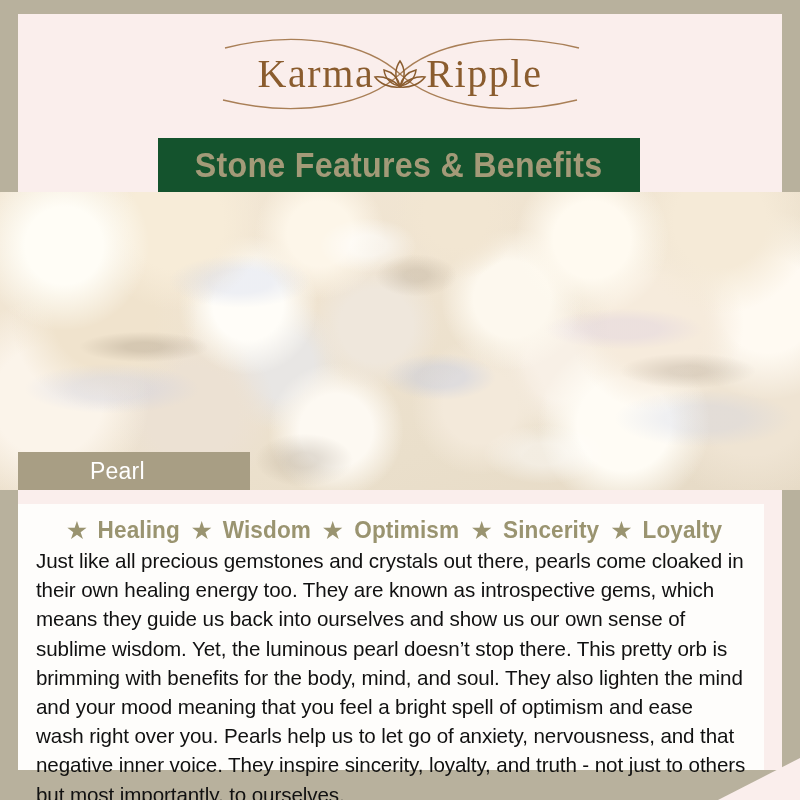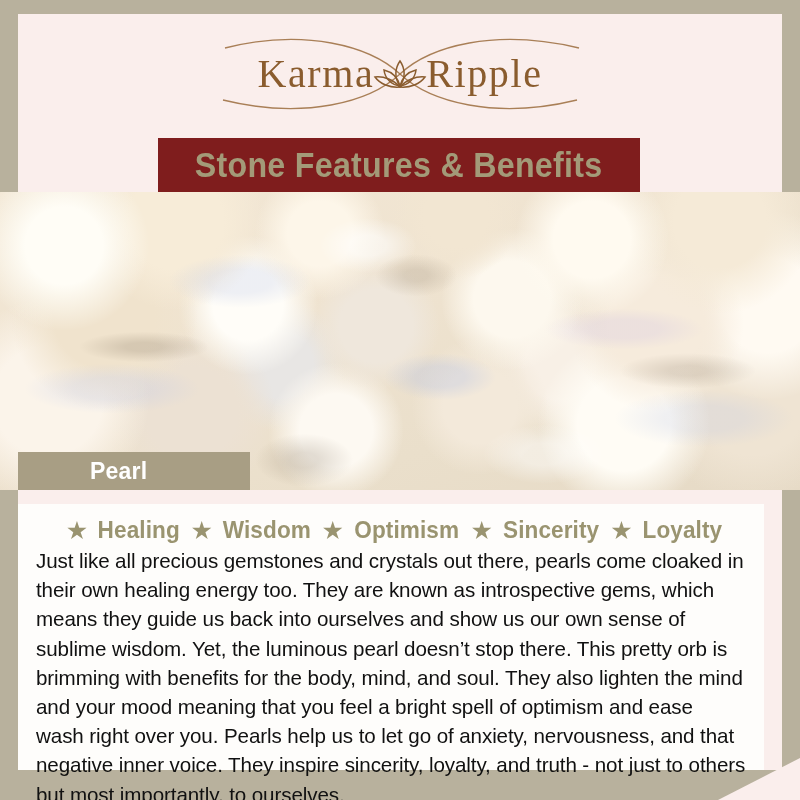--- a/index.html
+++ b/index.html
@@ -96,21 +96,21 @@
     top: 50%;
     transform: translate(-50%, -50%);
     z-index: 3;
   }
 
   
   .title-banner {
     position: absolute;
     left: 158px; top: 138px;
     width: 482px; height: 54px;
-    background: #7f1d1d;
+    background: #14532d;
     display: flex;
     align-items: center;
     justify-content: center;
   }
   .title-text {
     font-family: "Liberation Sans Narrow", "Liberation Sans", sans-serif;
     font-size: 35px;
     font-weight: bold;
     color: #a39a78;
     letter-spacing: 0.3px;
@@ -175,21 +175,21 @@
     left: 18px; top: 452px;
     width: 232px; height: 38px;
     background: #a89e84;
     display: flex;
     align-items: center;
   }
   .stone-tag-text {
     margin-left: 72px;
     color: #ffffff;
     font-size: 23px;
-    font-weight: bold;
+    font-weight: normal;
     letter-spacing: 0.2px;
   }
 
   
   .pink-strip {
     position: absolute;
     left: 18px; top: 490px;
     width: 764px; height: 14px;
     background: #faeeec;
   }

